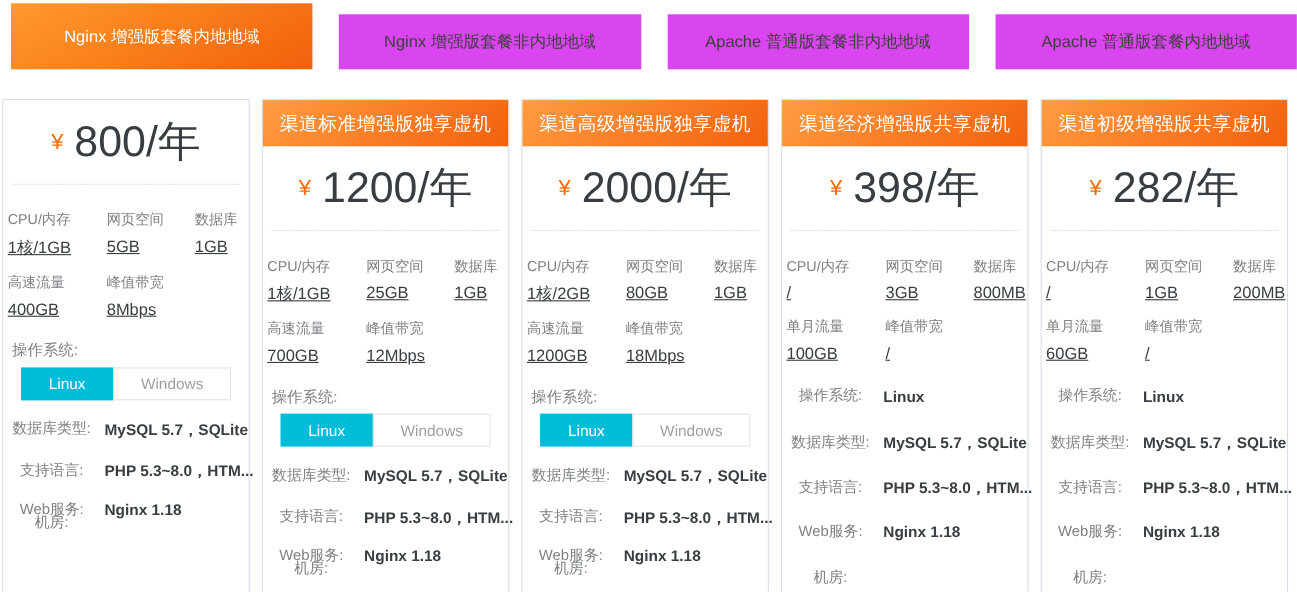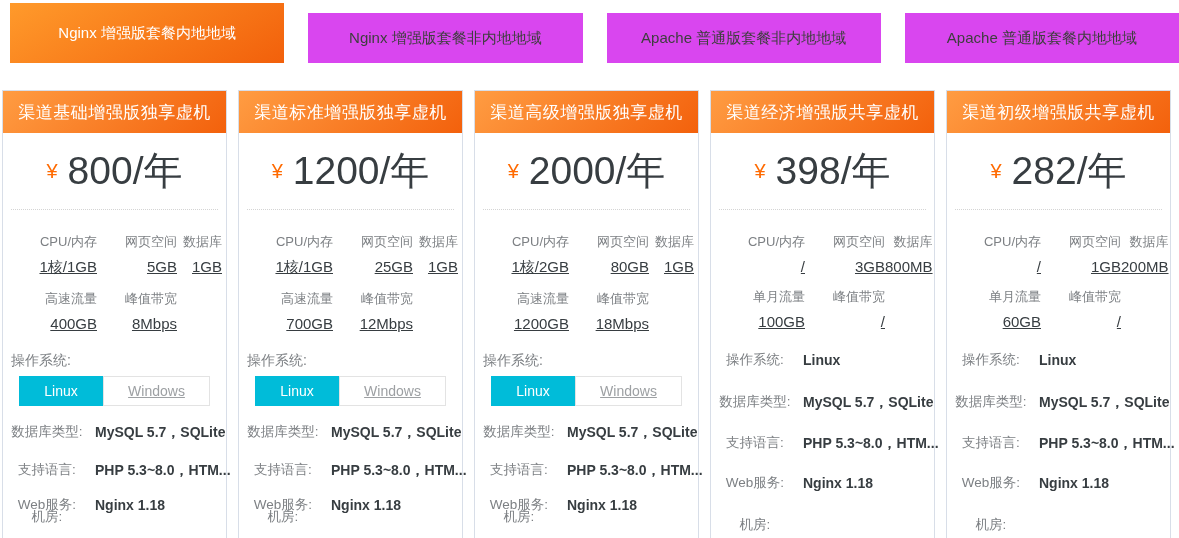--- a/index.html
+++ b/index.html
@@ -19,30 +19,30 @@
   .card-header { height:42px; display:flex; align-items:center; justify-content:center;
     color:#fff; font-size:17px; letter-spacing:.5px;
     background:linear-gradient(135deg,#ff9c42 0%,#f3610c 100%); }
 
   .price-row { height:77px; margin:0 8px; display:flex; align-items:center; justify-content:center;
     border-bottom:1px dotted #d4d4d4; }
   .yen { color:#ff6a00; font-size:20px; margin-right:10px; }
   .amount { color:#373d41; font-size:39px; }
 
   .specs { display:grid; grid-template-columns:90px 80px 1fr; row-gap:13px; padding:23px 4px 0 4px; }
-  .spec { text-align:right; }
+  .spec { text-align:left; }
   .spec .s-label { font-size:13px; color:#7d8084; }
   .spec .s-value { font-size:15px; color:#373d41; margin-top:7px;text-decoration:underline; }
 
   .os-line { margin:20px 0 0 8px; font-size:14px; color:#7d8084; }
   .toggle { display:flex; margin:6px 0 0 16px; }
   .btn-linux { width:84px; height:30px; display:flex; align-items:center; justify-content:center;
     background:#00bcd9; color:#fff; font-size:14px; cursor:pointer; }
   .btn-windows { width:107px; height:30px; display:flex; align-items:center; justify-content:center;
-    background:#fff; border:1px solid #e3e3e3; color:#9da0a3; font-size:14px; cursor:pointer;text-decoration:underline; }
+    background:#fff; border:1px solid #e3e3e3; color:#9da0a3; font-size:14px; cursor:pointer; }
 
   .details { padding:0 4px 0 4px; }
   .detail-row { display:flex; align-items:flex-start; }
   .d-label { width:80px; flex-shrink:0; font-size:13.5px; color:#7d8084; text-align:center; line-height:1.45; }
   .d-value { font-weight:bold; font-size:14px; color:#373d41; padding-left:8px; line-height:1.45; white-space:nowrap; }
 
   
   .t-row1 { margin-top:16px; }  .t-row2 { margin-top:18px; }
   .t-row3 { margin-top:14px; }  .t-row4 { margin-top:-8px; }
   .n-row0 { margin-top:20px; }  .n-row1 { margin-top:22px; }
@@ -55,21 +55,20 @@
 <div class="tabs">
   <div class="tab active">Nginx 增强版套餐内地地域</div>
   <div class="tab">Nginx 增强版套餐非内地地域</div>
   <div class="tab">Apache 普通版套餐非内地地域</div>
   <div class="tab">Apache 普通版套餐内地地域</div>
 </div>
 
 <div class="cards">
 
   <div class="card">
-    <div class="card-header">渠道基础增强版独享虚机</div>
     <div class="price-row">
       <span class="yen">¥</span>
       <span class="amount">800/年</span>
     </div>
     <div class="specs">
       <div class="spec">
           <div class="s-label">CPU/内存</div>
           <div class="s-value">1核/1GB</div>
         </div>
       <div class="spec">

